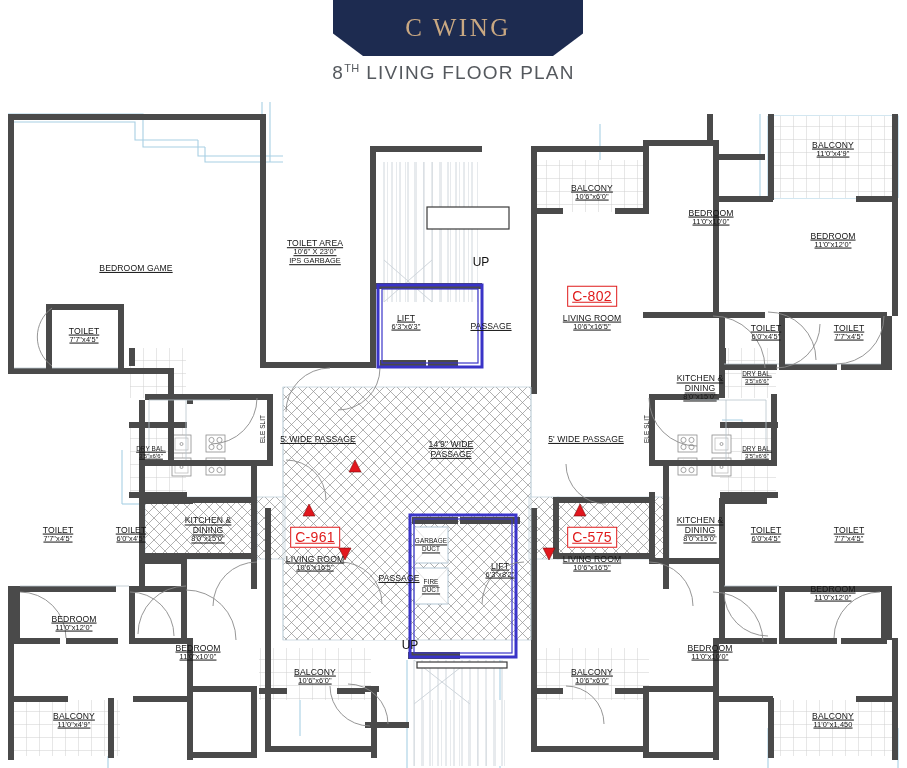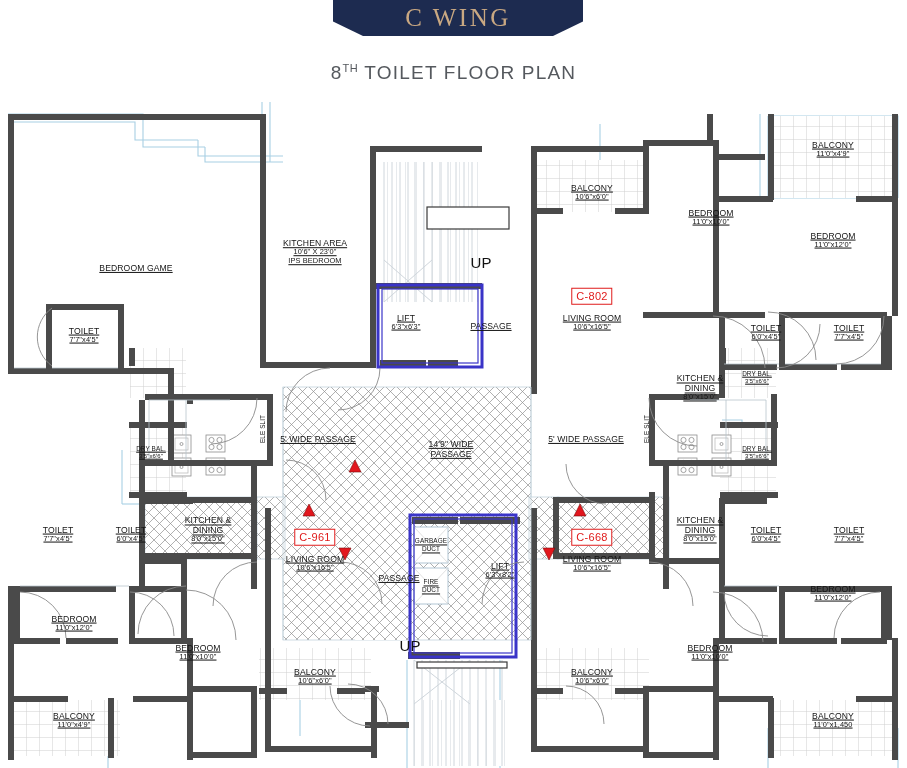--- a/index.html
+++ b/index.html
@@ -2,21 +2,21 @@
 <html><head>
 <meta charset="utf-8">
 <style>
   html,body{margin:0;padding:0;background:#ffffff;}
   body{width:907px;height:768px;overflow:hidden;
        font-family:"Liberation Sans",sans-serif;color:#111;}
   #page{position:relative;width:907px;height:768px;background:#fff;}
 
   
   #header{position:absolute;left:0;top:0;width:907px;height:100px;}
-  .banner{position:absolute;left:333px;top:0;width:250px;height:36px;
+  .banner{position:absolute;left:333px;top:0;width:250px;height:56px;
           background:#1d2b50;
           clip-path:polygon(0 0,100% 0,100% 60%,88% 100%,12% 100%,0 60%);
           display:flex;align-items:center;justify-content:center;}
   .banner span{font-family:"Liberation Serif",serif;font-size:25px;
                letter-spacing:2.5px;color:#c9a882;}
   .subtitle{position:absolute;left:0;top:62px;width:907px;text-align:center;
             font-size:19px;letter-spacing:1.2px;color:#55595e;}
   .subtitle sup{font-size:11px;letter-spacing:0.5px;}
 
   
@@ -28,35 +28,35 @@
        font-size:8.5px;letter-spacing:0.1px;color:#141414;
        white-space:nowrap;pointer-events:none;}
   .lbl .n{display:block;font-size:8.6px;}
   .lbl .d{display:block;font-size:7.4px;}
   .lbl.sm .n{font-size:6.4px;}
   .lbl.sm .d{font-size:6px;}
   .vert{transform:translate(-50%,-50%) rotate(-90deg);transform-origin:center;}
   .ctr{transform:translate(-50%,-50%);text-decoration:underline;}
 
   .unitbox{position:absolute;border:1px solid #e01b1b;color:#e01b1b;
-           font-size:11px;padding:1px 4px 1.5px 4px;background:#fff;
+           font-size:14px;padding:1px 4px 1.5px 4px;background:#fff;
            letter-spacing:0.3px;transform:translate(-50%,-50%);
-           white-space:nowrap;}
-  .up{position:absolute;font-size:15px;color:#111;transform:translate(-50%,-50%);}
+           white-space:nowrap;text-decoration:underline;}
+  .up{position:absolute;font-size:12px;color:#111;transform:translate(-50%,-50%);}
 </style>
 </head>
 <body>
 
 <div id="page">
 
   <div id="header">
     <div class="banner">
       <span>C WING</span>
     </div>
-    <div class="subtitle"><span>8</span><sup>TH</sup><span> TOILET FLOOR PLAN</span></div>
+    <div class="subtitle"><span>8</span><sup>TH</sup><span> LIVING FLOOR PLAN</span></div>
   </div>
 
   <div id="plan">
 
     <svg width="907" height="668">
       <defs>
         <pattern id="hatch" width="11" height="11" patternUnits="userSpaceOnUse">
           <rect width="11" height="11" fill="#ffffff"></rect>
           <path d="M0,0 L11,11 M11,0 L0,11" stroke="#8f8f8f" stroke-width="0.7"></path>
         </pattern>
@@ -414,23 +414,23 @@
     </svg>
 
     <div class="lbl ctr" style="left:136px;top:168px;">
       <span class="n">BEDROOM GAME</span>
     </div>
     <div class="lbl ctr" style="left:84px;top:235px;">
       <span class="n">TOILET</span>
       <span class="d">7'7"x4'5"</span>
     </div>
     <div class="lbl ctr" style="left:315px;top:152px;">
-      <span class="n">KITCHEN AREA</span>
+      <span class="n">TOILET AREA</span>
       <span class="d">10'6" X 23'0"</span>
-      <span class="d red">IPS BEDROOM</span>
+      <span class="d red">IPS GARBAGE</span>
     </div>
 
     <div class="up" style="left:481px;top:162px;">UP</div>
     <div class="up" style="left:410px;top:545px;">UP</div>
 
     <div class="lbl ctr" style="left:406px;top:222px;">
       <span class="n">LIFT</span>
       <span class="d">6'3"x6'3"</span>
     </div>
     <div class="lbl ctr" style="left:500px;top:470px;">
@@ -532,21 +532,21 @@
       <span class="d">11'0"x10'0"</span>
     </div>
     <div class="lbl ctr" style="left:833px;top:493px;">
       <span class="n">BEDROOM</span>
       <span class="d">11'0"x12'0"</span>
     </div>
     <div class="lbl ctr" style="left:833px;top:620px;">
       <span class="n">BALCONY</span>
       <span class="d">11'0"x1,450</span>
     </div>
-    <div class="unitbox" style="left:592px;top:437px;">C-668</div>
+    <div class="unitbox" style="left:592px;top:437px;">C-575</div>
     <div class="lbl ctr" style="left:592px;top:463px;">
       <span class="n">LIVING ROOM</span>
       <span class="d">10'6"x16'5"</span>
     </div>
     <div class="lbl ctr" style="left:592px;top:576px;">
       <span class="n">BALCONY</span>
       <span class="d">10'6"x6'0"</span>
     </div>
 
     <div class="unitbox" style="left:315px;top:437px;">C-961</div>

